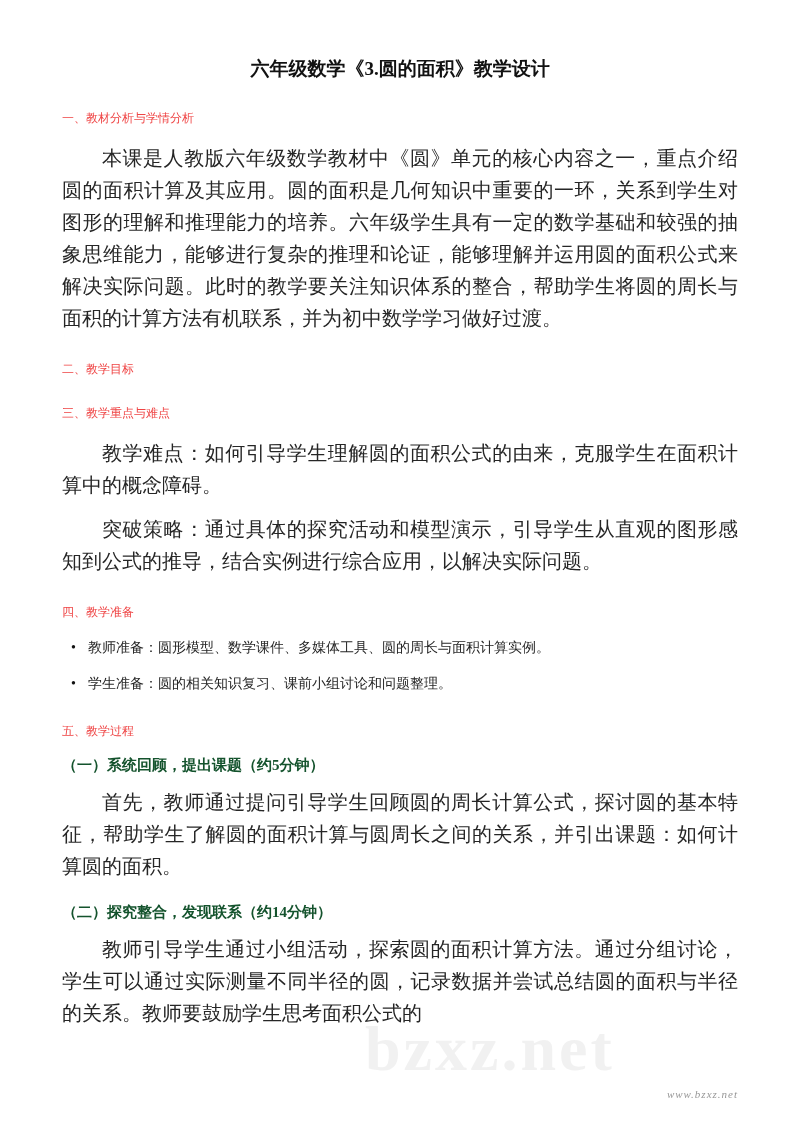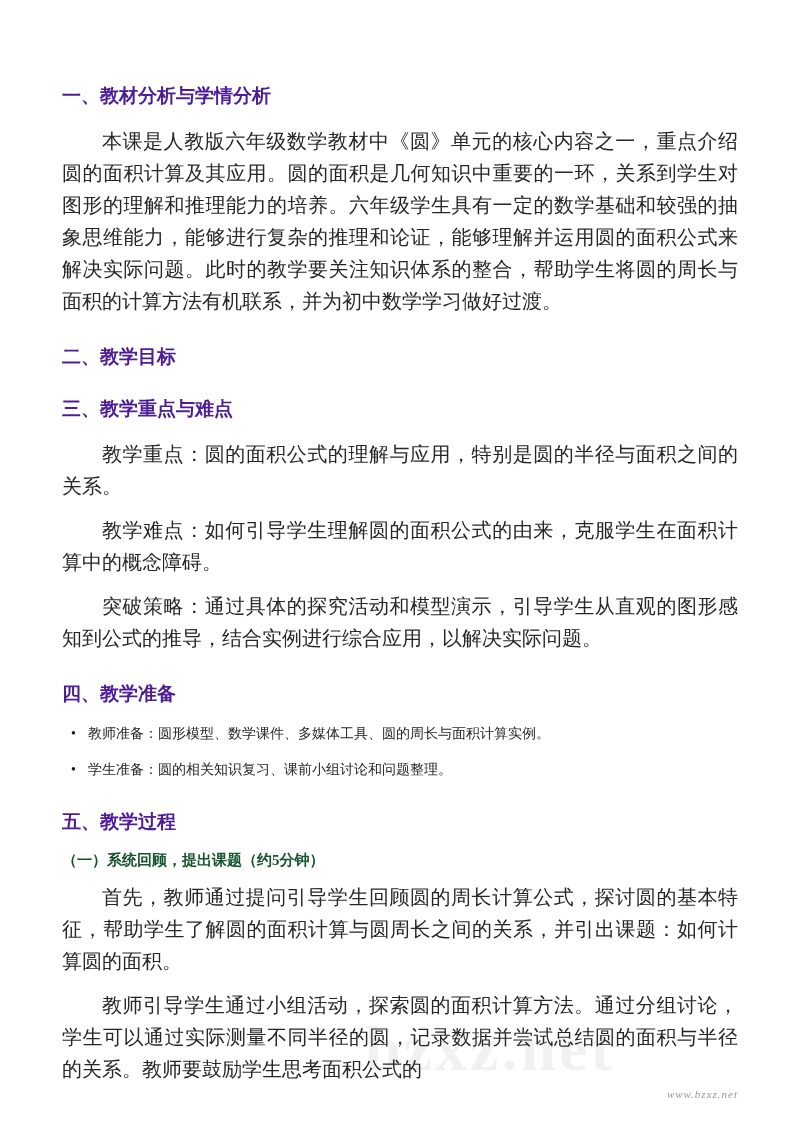--- a/index.html
+++ b/index.html
@@ -19,23 +19,23 @@
   }
   .doc-title {
     text-align: center;
     font-size: 19px;
     font-weight: 700;
     color: #111111;
     margin: 0 0 16px 0;
     line-height: 1.4;
   }
   h2.sec {
-    font-size: 19px;
-    font-weight: 700;
-    color: #4c1d95;
+    font-size: 12px;
+    font-weight: 400;
+    color: #ef4444;
     margin: 28px 0 16px 0;
     line-height: 1.3;
   }
   p.body {
     font-size: 20px;
     line-height: 1.6;
     text-indent: 2em;
     text-align: justify;
     margin: 0 0 12px 0;
   }
@@ -94,49 +94,50 @@
     font-family: "Liberation Serif", serif;
   }
 </style>
 </head>
 <body>
 
 <div class="watermark">bzxz.net</div>
 
 <div class="page">
 
+  <h1 class="doc-title">六年级数学《3.圆的面积》教学设计</h1>
 
   <section>
     <h2 class="sec">一、教材分析与学情分析</h2>
     <p class="body">本课是人教版六年级数学教材中《圆》单元的核心内容之一，重点介绍圆的面积计算及其应用。圆的面积是几何知识中重要的一环，关系到学生对图形的理解和推理能力的培养。六年级学生具有一定的数学基础和较强的抽象思维能力，能够进行复杂的推理和论证，能够理解并运用圆的面积公式来解决实际问题。此时的教学要关注知识体系的整合，帮助学生将圆的周长与面积的计算方法有机联系，并为初中数学学习做好过渡。</p>
   </section>
 
   <section>
     <h2 class="sec">二、教学目标</h2>
   </section>
 
   <section>
     <h2 class="sec">三、教学重点与难点</h2>
-    <p class="body">教学重点：圆的面积公式的理解与应用，特别是圆的半径与面积之间的关系。</p>
     <p class="body">教学难点：如何引导学生理解圆的面积公式的由来，克服学生在面积计算中的概念障碍。</p>
     <p class="body">突破策略：通过具体的探究活动和模型演示，引导学生从直观的图形感知到公式的推导，结合实例进行综合应用，以解决实际问题。</p>
   </section>
 
   <section>
     <h2 class="sec">四、教学准备</h2>
     <ul class="blt">
       <li>教师准备：圆形模型、数学课件、多媒体工具、圆的周长与面积计算实例。</li>
       <li>学生准备：圆的相关知识复习、课前小组讨论和问题整理。</li>
     </ul>
   </section>
 
   <section>
     <h2 class="sec">五、教学过程</h2>
 
     <h3 class="sub first">（一）系统回顾，提出课题（约5分钟）</h3>
     <p class="body">首先，教师通过提问引导学生回顾圆的周长计算公式，探讨圆的基本特征，帮助学生了解圆的面积计算与圆周长之间的关系，并引出课题：如何计算圆的面积。</p>
 
+    <h3 class="sub">（二）探究整合，发现联系（约14分钟）</h3>
     <p class="body last">教师引导学生通过小组活动，探索圆的面积计算方法。通过分组讨论，学生可以通过实际测量不同半径的圆，记录数据并尝试总结圆的面积与半径的关系。教师要鼓励学生思考面积公式的</p>
   </section>
 
 </div>
 
 <div class="footer">www.bzxz.net</div>
 
 </body></html>

